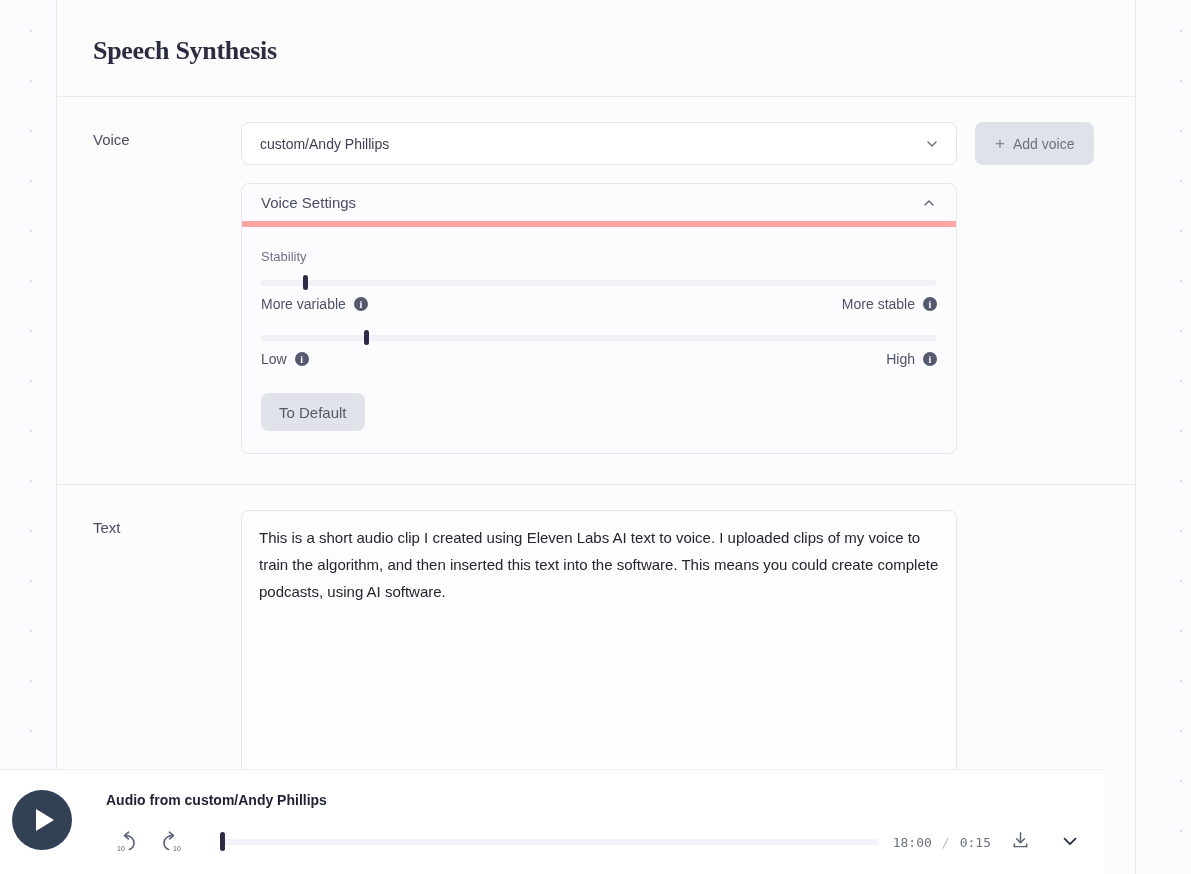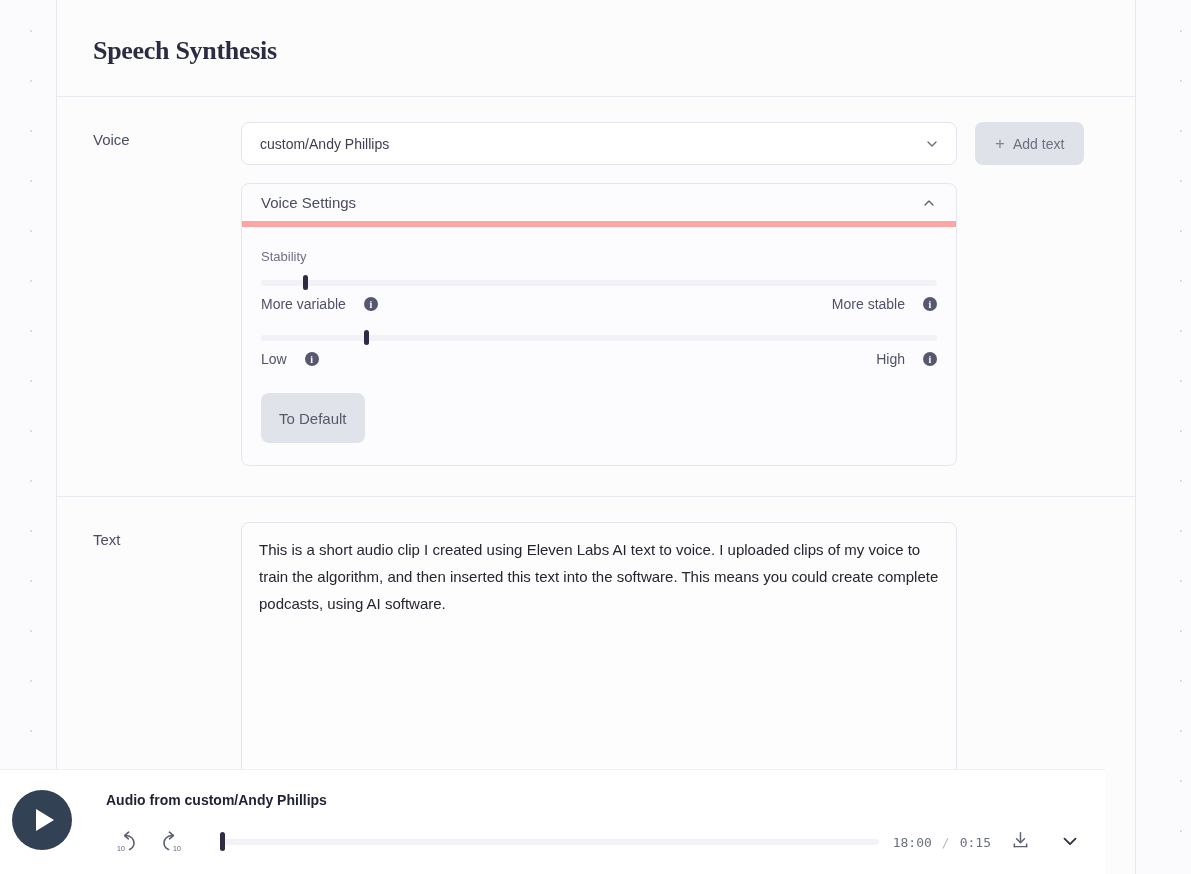--- a/index.html
+++ b/index.html
@@ -175,41 +175,41 @@
   .slider-ends {
     display: flex;
     justify-content: space-between;
     align-items: center;
     font-size: 14px;
     color: #4f5167;
   }
   .end-left, .end-right {
     display: flex;
     align-items: center;
-    gap: 18px;
+    gap: 8px;
   }
   .info-icon {
     width: 14px;
     height: 14px;
     border-radius: 50%;
     background: #565870;
     color: #fff;
     font-size: 10px;
     font-weight: bold;
     display: inline-flex;
     align-items: center;
     justify-content: center;
     font-family: "Liberation Serif", serif;
     cursor: pointer;
     flex: 0 0 14px;
   }
 
   .to-default-btn {
     margin-top: 4px;
-    height: 50px;
+    height: 38px;
     background: #e0e3ea;
     border: none;
     border-radius: 8px;
     padding: 0 18px;
     font-size: 15px;
     font-family: "Liberation Sans", sans-serif;
     color: #575969;
     cursor: pointer;
   }
 
@@ -358,21 +358,21 @@
           <span>custom/Andy Phillips</span>
           <span class="select-chevron">
             <svg viewBox="0 0 24 24" width="16" height="16" fill="none" stroke="currentColor" stroke-width="2" stroke-linecap="round" stroke-linejoin="round">
                 <polyline points="6 9 12 15 18 9"></polyline>
               </svg>
           </span>
         </div>
 
         <button class="add-voice-btn">
           <span class="plus-icon">+</span>
-          <span>Add text</span>
+          <span>Add voice</span>
         </button>
       </div>
 
       <div class="settings-panel">
         <div class="settings-head">
           <span class="settings-head-title">Voice Settings</span>
           <span class="settings-caret">
             <svg viewBox="0 0 24 24" width="16" height="16" fill="none" stroke="currentColor" stroke-width="2" stroke-linecap="round" stroke-linejoin="round">
                 <polyline points="18 15 12 9 6 15"></polyline>
               </svg>

